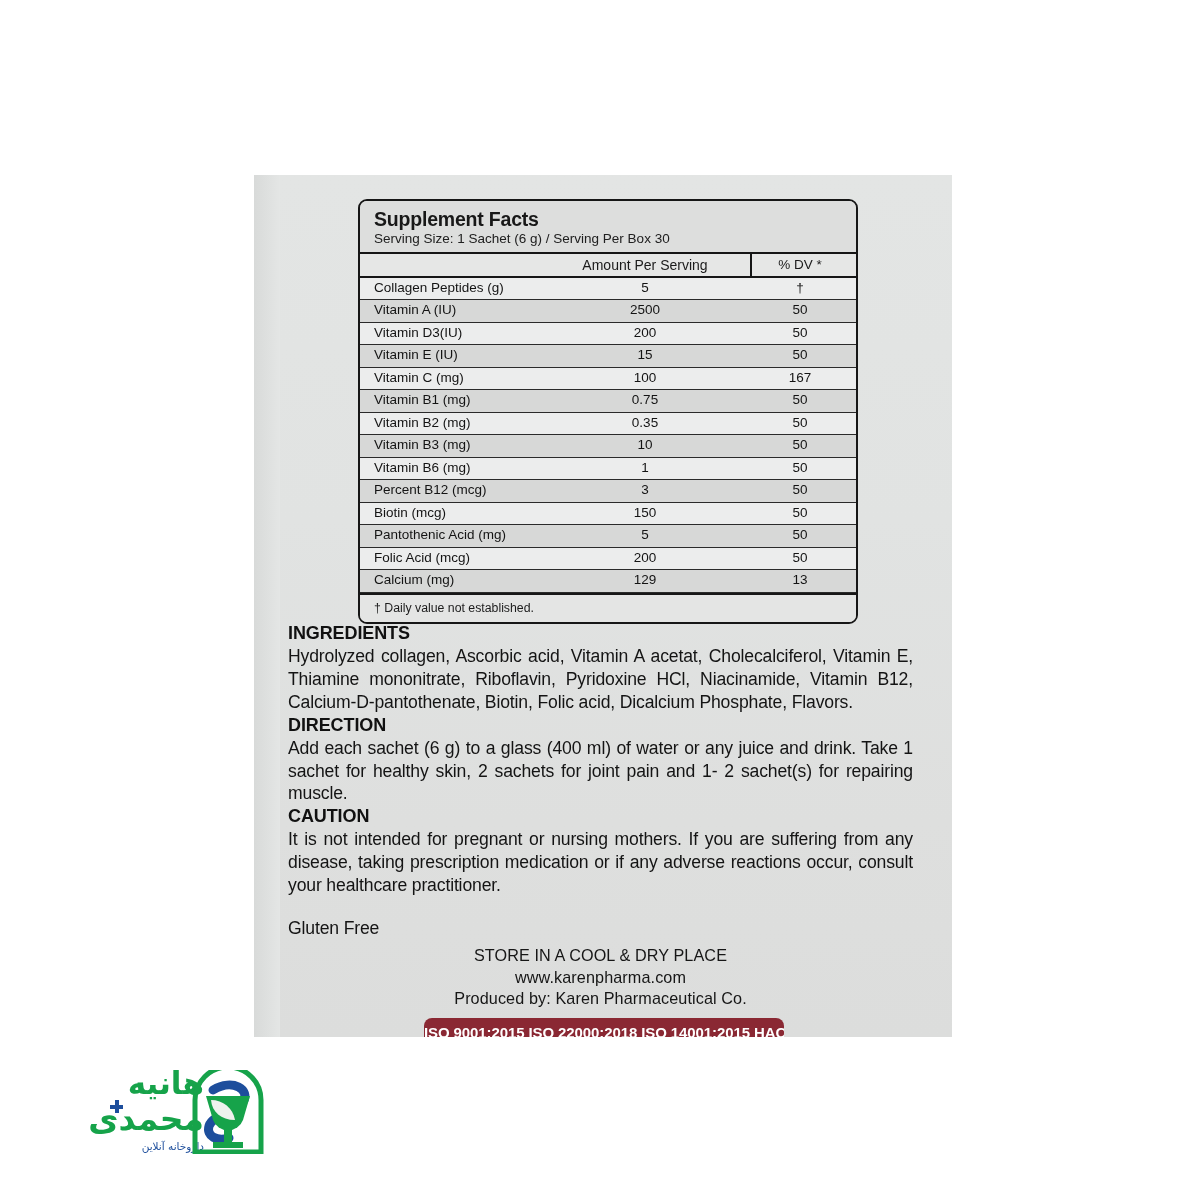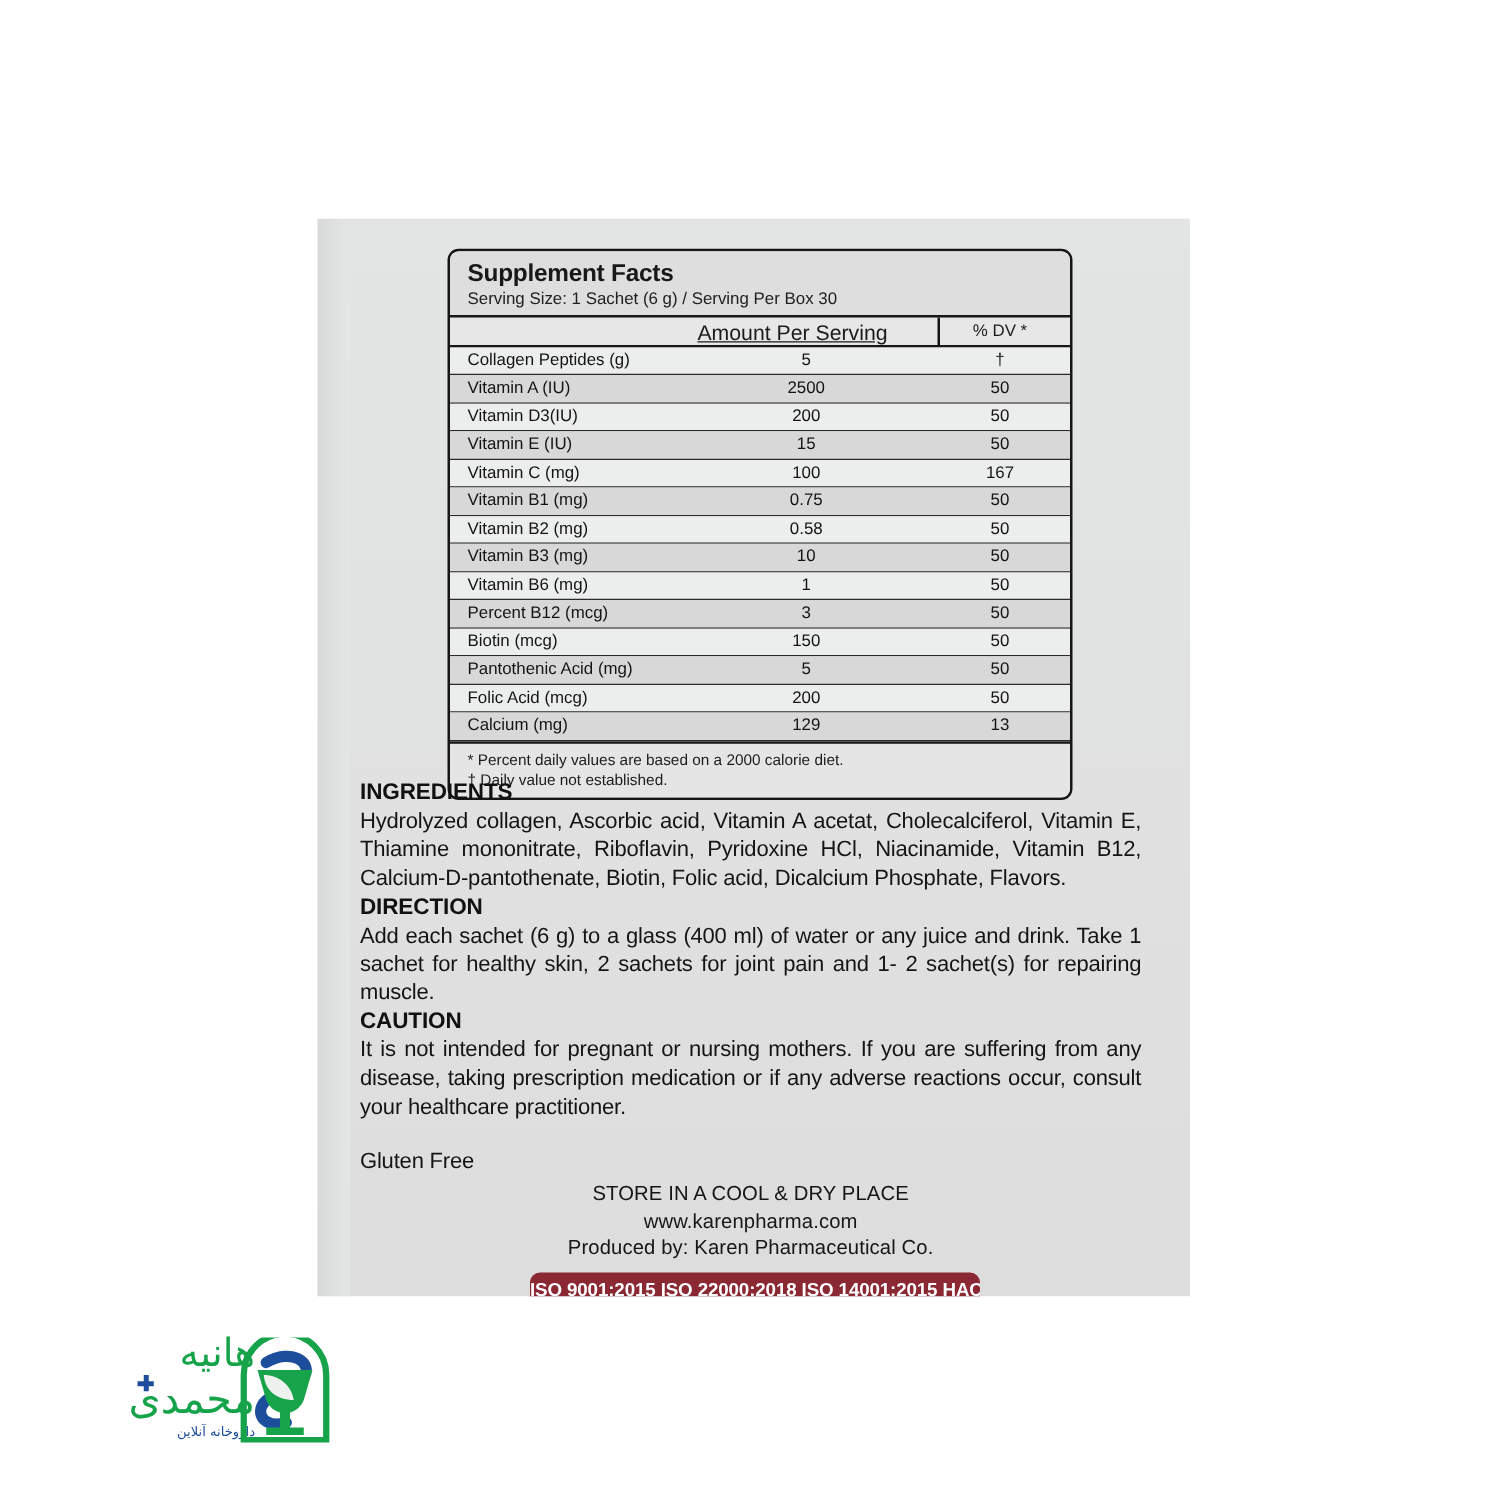--- a/index.html
+++ b/index.html
@@ -66,27 +66,26 @@
   }
   .sf-colhead {
     position: relative;
     height: 22px;
     border-top: 2px solid #161616;
     border-bottom: 2px solid #161616;
     background: #e6e7e6;
   }
   .sf-colhead .ch-amount {
     position: absolute;
-    left: 174px;
+    left: 185px;
     width: 200px;
     text-align: center;
     top: 3px;
-    font-size: 17px;
+    font-size: 14px;
     color: #1b1b1b;
-    text-decoration: underline;
   }
   .sf-colhead .ch-dv {
     position: absolute;
     right: 8px;
     width: 96px;
     text-align: center;
     top: 3px;
     font-size: 13.5px;
     color: #1b1b1b;
   }
@@ -217,21 +216,21 @@
     position: absolute;
     left: 0;
     top: 0;
     width: 152px;
     height: 90px;
     direction: rtl;
     text-align: right;
   }
   .wm-line1, .wm-line2 {
     font-family: "DejaVu Sans", sans-serif;
-    font-weight: normal;
+    font-weight: bold;
     color: #16a34a;
     line-height: 1;
     white-space: nowrap;
   }
   .wm-line1 { font-size: 31px; letter-spacing: -1px; }
   .wm-line2 { font-size: 33px; margin-top: 3px; letter-spacing: -1px; }
   .wm-sub {
     font-family: "DejaVu Sans", sans-serif;
     font-size: 10.5px;
     color: #1d4e9c;
@@ -306,21 +305,21 @@
           <div class="r-amt">100</div>
           <div class="r-dv">167</div>
         </div>
         <div class="sf-row alt">
           <div class="r-name">Vitamin B1 (mg)</div>
           <div class="r-amt">0.75</div>
           <div class="r-dv">50</div>
         </div>
         <div class="sf-row">
           <div class="r-name">Vitamin B2 (mg)</div>
-          <div class="r-amt">0.58</div>
+          <div class="r-amt">0.35</div>
           <div class="r-dv">50</div>
         </div>
         <div class="sf-row alt">
           <div class="r-name">Vitamin B3 (mg)</div>
           <div class="r-amt">10</div>
           <div class="r-dv">50</div>
         </div>
         <div class="sf-row">
           <div class="r-name">Vitamin B6 (mg)</div>
           <div class="r-amt">1</div>
@@ -347,21 +346,20 @@
           <div class="r-dv">50</div>
         </div>
         <div class="sf-row alt">
           <div class="r-name">Calcium (mg)</div>
           <div class="r-amt">129</div>
           <div class="r-dv">13</div>
         </div>
       </div>
 
     <div class="sf-foot">
-      <div>* Percent daily values are based on a 2000 calorie diet.</div>
       <div>† Daily value not established.</div>
     </div>
   </div>
 
   <div id="label-copy">
 
     <div class="sec-title">INGREDIENTS</div>
     <div class="sec-body">Hydrolyzed collagen, Ascorbic acid, Vitamin A acetat, Cholecalciferol, Vitamin E, Thiamine mononitrate, Riboflavin, Pyridoxine HCl, Niacinamide, Vitamin B12, Calcium-D-pantothenate, Biotin, Folic acid, Dicalcium Phosphate, Flavors.</div>
 
     <div class="sec-title">DIRECTION</div>

